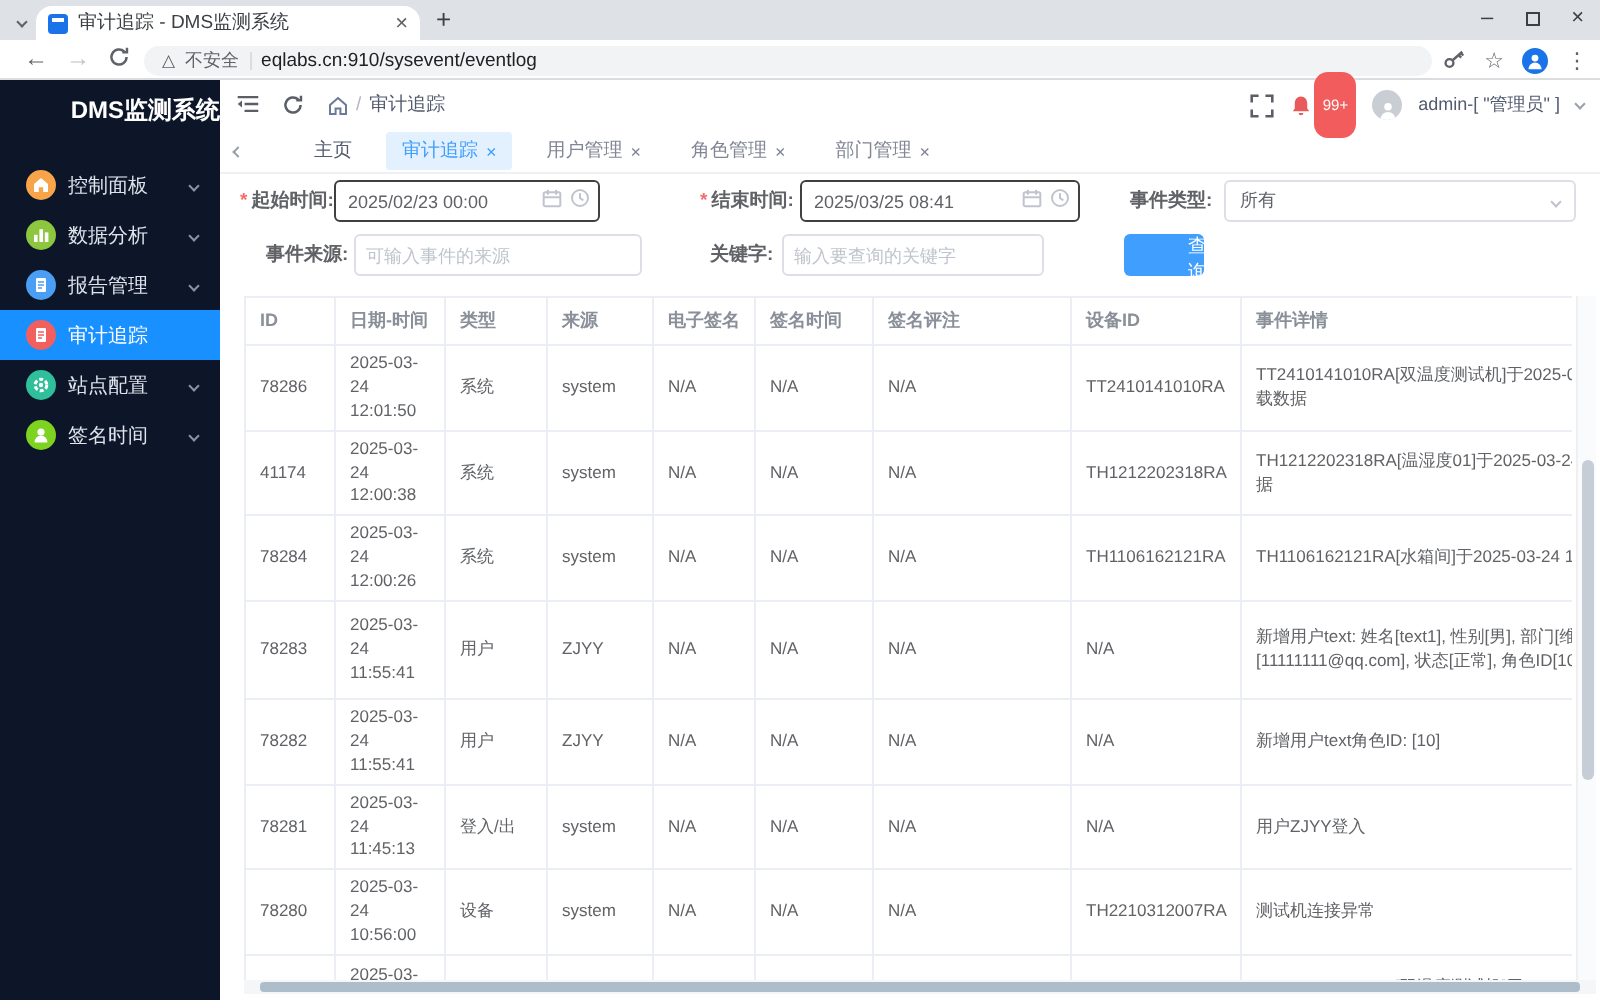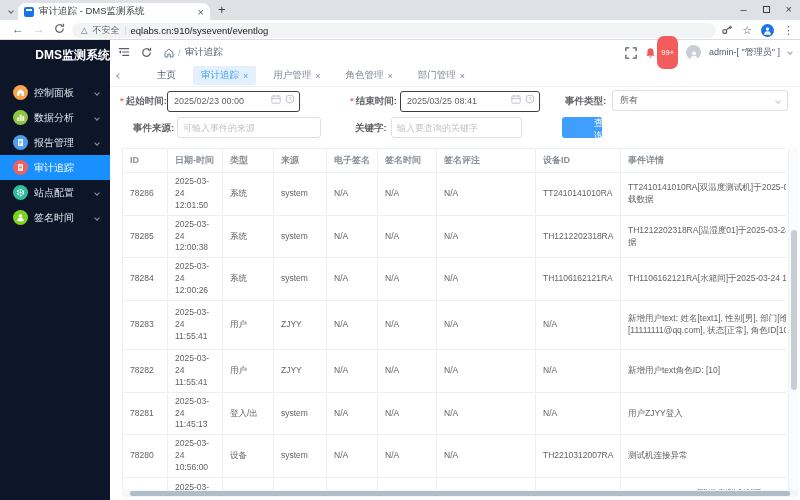--- a/index.html
+++ b/index.html
@@ -387,21 +387,21 @@
               <td data-name="cell-datetime">2025-03-24 12:01:50</td>
               <td data-name="cell-type">系统</td>
               <td data-name="cell-source">system</td>
               <td data-name="cell-esign">N/A</td>
               <td data-name="cell-sign_time">N/A</td>
               <td data-name="cell-sign_comment">N/A</td>
               <td data-name="cell-device_id">TT2410141010RA</td>
               <td data-name="cell-detail">TT2410141010RA[双温度测试机]于2025-03-24 12:01:50自动下载数据</td>
             </tr>
             <tr data-name="table-row">
-              <td data-name="cell-id">78285</td>
+              <td data-name="cell-id">41174</td>
               <td data-name="cell-datetime">2025-03-24 12:00:38</td>
               <td data-name="cell-type">系统</td>
               <td data-name="cell-source">system</td>
               <td data-name="cell-esign">N/A</td>
               <td data-name="cell-sign_time">N/A</td>
               <td data-name="cell-sign_comment">N/A</td>
               <td data-name="cell-device_id">TH1212202318RA</td>
               <td data-name="cell-detail">TH1212202318RA[温湿度01]于2025-03-24 12:00:26自动下载数据</td>
             </tr>
             <tr data-name="table-row">

